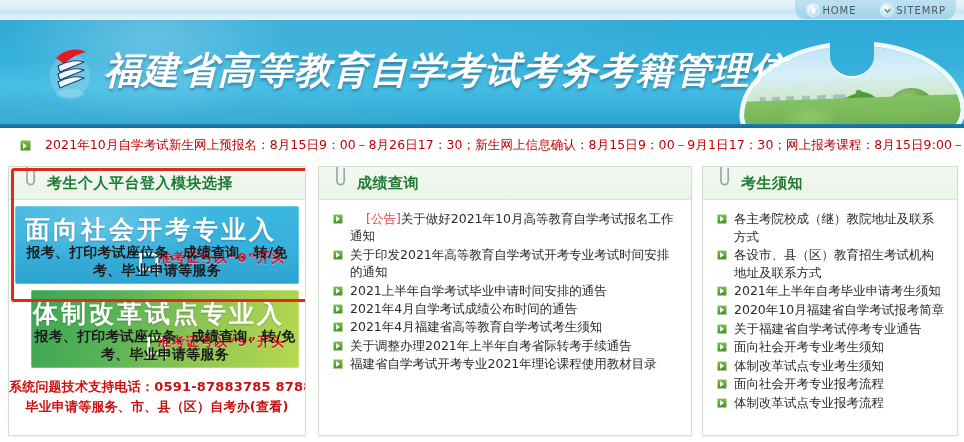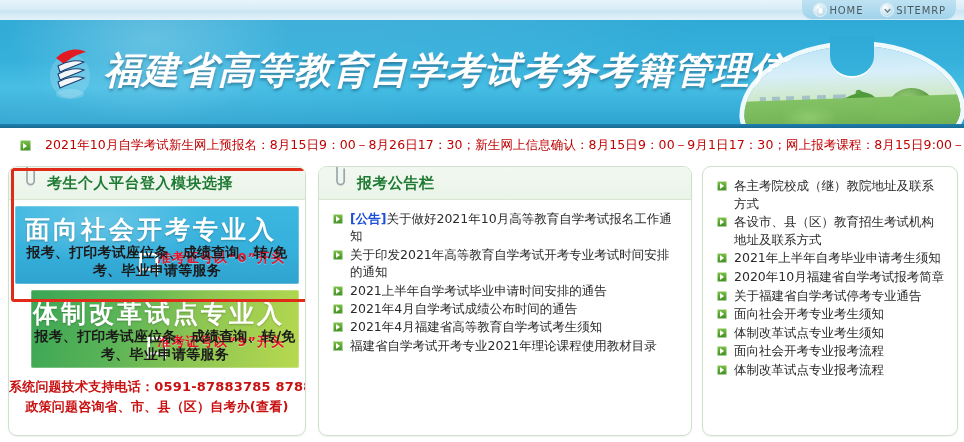--- a/index.html
+++ b/index.html
@@ -12,21 +12,21 @@
   .page{position:relative;width:964px;height:442px;}
 
   
   .topbar{
     position:absolute;left:0;top:0;width:964px;height:20px;
     background:linear-gradient(to bottom,#e9f4fa 0%,#d6ecf6 48%,#cae5f3 52%,#e4f2fa 100%);
     border-bottom:1px solid #bcd9e8;
   }
   .topbar-links{
     position:absolute;right:8px;top:0;height:20px;
-    display:flex;align-items:center;gap:18px;
+    display:flex;align-items:center;gap:25px;
     padding:0 10px 0 12px;
     background:linear-gradient(to bottom,#bfe2f2 0%,#9fd2ea 100%);
     border-radius:0 0 10px 10px;
     box-shadow:inset 0 -1px 0 rgba(255,255,255,.5);
   }
   .toplink{display:flex;align-items:center;gap:3px;cursor:pointer;}
   .toplink span.lbl{
     font-size:10px;letter-spacing:.9px;color:#4c5a60;
     font-family:"DejaVu Sans",sans-serif;
   }
@@ -156,21 +156,21 @@
     font-size:12.5px;color:#c00000;white-space:nowrap;letter-spacing:.1px;
   }
 
   
   .cols{position:absolute;left:0;top:162px;width:964px;height:280px;}
 
   .panel{
     position:absolute;top:4px;
     background:#ffffff;
     border:1px solid #cfe0cd;
-    border-radius:9px;
+    border-radius:0;
     box-shadow:0 1px 2px rgba(0,0,0,.06);
     overflow:hidden;
   }
   .panel-head{
     position:relative;height:32px;
     background:linear-gradient(to bottom,#f2f8f1 0%,#eaf4e8 100%);
     border-bottom:1px solid #d7e7d4;
     display:flex;align-items:center;
   }
   .clip{
@@ -245,21 +245,21 @@
   ul.links li .bullet{
     position:absolute;left:2px;top:4px;width:10px;height:10px;
     background:linear-gradient(to bottom,#7ec24a,#3d8d1d);
     border-radius:2px;box-shadow:inset 0 0 0 1px rgba(255,255,255,.55);
   }
   ul.links li .bullet:after{
     content:"";position:absolute;left:2.5px;top:2px;
     border-style:solid;border-width:3px 0 3px 4px;
     border-color:transparent transparent transparent #ffffff;
   }
-  ul.links li .tag{color:#1d4ed8;font-weight:bold;}
+  ul.links li .tag{color:#ef4444;font-weight:normal;margin-left:16px;}
   #panel-right ul.links li{font-size:12.5px;line-height:17.6px;margin-bottom:1px;}
   #panel-mid ul.links li{line-height:17.4px;margin-bottom:1px;}
 </style>
 </head>
 <body>
 
 <div class="page">
 
   <div class="topbar">
     <div class="topbar-links">
@@ -335,51 +335,59 @@
           <div class="entry-sub">准考证号以“0”开头</div>
           <div class="entry-desc">报考、打印考试座位条、成绩查询、转/免考、毕业申请等服务</div>
         </div>
         <div class="entry green">
           <div class="entry-title">体制改革试点专业入口</div>
           <div class="entry-sub">准考证号以“9”开头</div>
           <div class="entry-desc">报考、打印考试座位条、成绩查询、转/免考、毕业申请等服务</div>
         </div>
         <div class="support">
           <div>系统问题技术支持电话：0591-87883785 87881896</div>
-          <div class="lnk">政策问题咨询省、市、县（区）自考办(查看)</div>
+          <div class="lnk">毕业申请等服务、市、县（区）自考办(查看)</div>
         </div>
       </div>
       <div class="redbox"></div>
     </div>
 
     <div class="panel" id="panel-mid">
       <div class="panel-head">
         <span class="clip">
           <svg width="15" height="30" viewBox="0 0 15 30" aria-hidden="true">
             <path d="M4 2 V18 a3.6 3.6 0 0 0 7.2 0 V6" fill="none" stroke="#9aa7ad" stroke-width="1.7" stroke-linecap="round"></path>
           </svg>
         </span>
-        <span class="panel-title">报考公告栏</span>
+        <span class="panel-title">成绩查询</span>
       </div>
       <div class="panel-body">
         <ul class="links" id="mid-list">
             <li><span class="bullet"></span><span class="tag">[公告]</span><span>关于做好2021年10月高等教育自学考试报名工作通知</span></li>
             <li><span class="bullet"></span><span>关于印发2021年高等教育自学考试开考专业考试时间安排的通知</span></li>
             <li><span class="bullet"></span><span>2021上半年自学考试毕业申请时间安排的通告</span></li>
             <li><span class="bullet"></span><span>2021年4月自学考试成绩公布时间的通告</span></li>
             <li><span class="bullet"></span></li>
             <li><span class="bullet"></span><span>2021年4月福建省高等教育自学考试考生须知</span></li>
-            <li><span class="bullet"></span></li>
+            <li><span class="bullet"></span><span>关于调整办理2021年上半年自考省际转考手续通告</span></li>
             <li><span class="bullet"></span></li>
             <li><span class="bullet"></span><span>福建省自学考试开考专业2021年理论课程使用教材目录</span></li>
           </ul>
       </div>
     </div>
 
     <div class="panel" id="panel-right">
+      <div class="panel-head">
+        <span class="clip">
+          <svg width="15" height="30" viewBox="0 0 15 30" aria-hidden="true">
+            <path d="M4 2 V18 a3.6 3.6 0 0 0 7.2 0 V6" fill="none" stroke="#9aa7ad" stroke-width="1.7" stroke-linecap="round"></path>
+          </svg>
+        </span>
+        <span class="panel-title">考生须知</span>
+      </div>
       <div class="panel-body">
         <ul class="links" id="right-list">
             <li><span class="bullet"></span><span>各主考院校成（继）教院地址及联系方式</span></li>
             <li><span class="bullet"></span><span>各设市、县（区）教育招生考试机构地址及联系方式</span></li>
             <li><span class="bullet"></span><span>2021年上半年自考毕业申请考生须知</span></li>
             <li><span class="bullet"></span><span>2020年10月福建省自学考试报考简章</span></li>
             <li><span class="bullet"></span><span>关于福建省自学考试停考专业通告</span></li>
             <li><span class="bullet"></span><span>面向社会开考专业考生须知</span></li>
             <li><span class="bullet"></span><span>体制改革试点专业考生须知</span></li>
             <li><span class="bullet"></span><span>面向社会开考专业报考流程</span></li>

